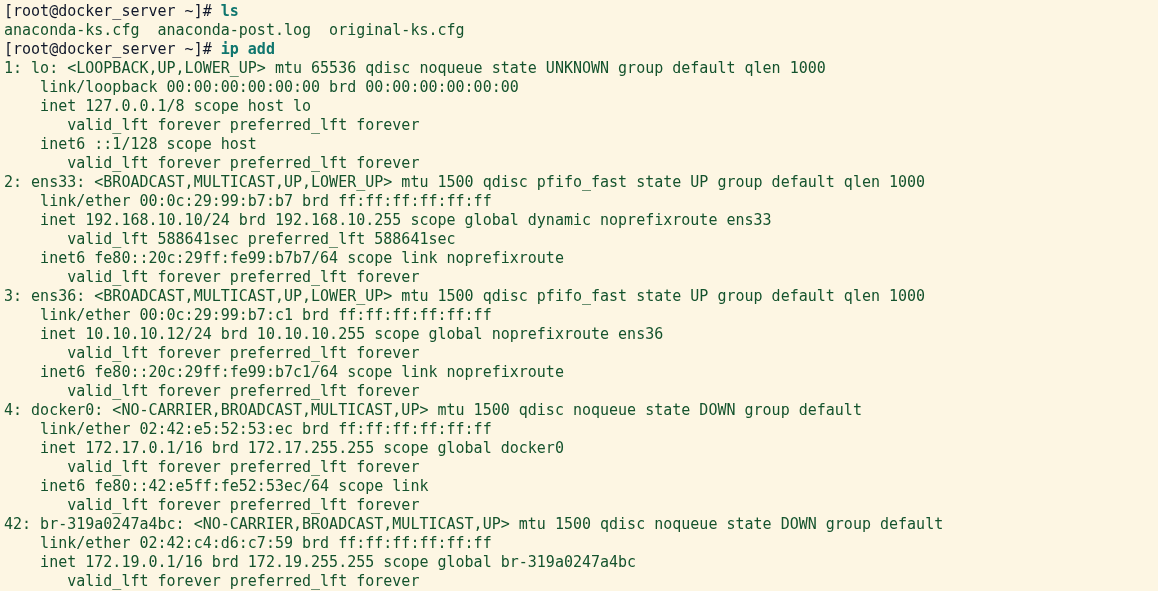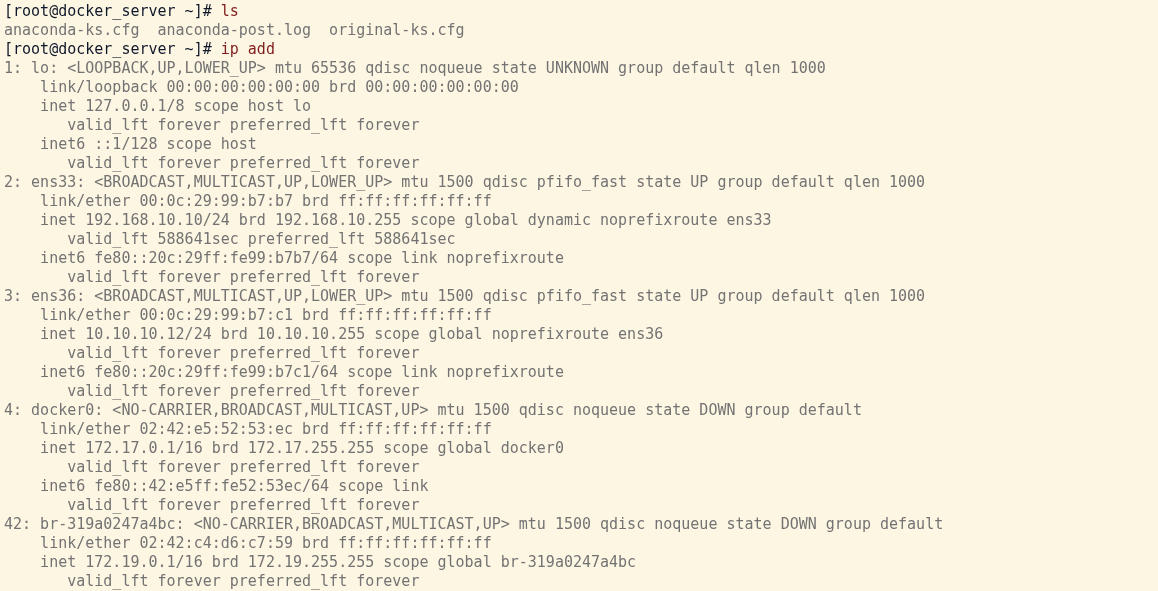--- a/index.html
+++ b/index.html
@@ -13,19 +13,19 @@
     width: 1158px;
     height: 591px;
     overflow: hidden;
   }
   pre {
     margin: 0;
     padding: 2px 0 0 4px;
     white-space: pre;
   }
   .prompt-host { color: #0f172a; }
-  .cmd { color: #7f1d1d; }
-  .out { color: #737373; }
+  .cmd { color: #0f766e; font-weight: bold; }
+  .out { color: #14532d; }
 </style>
 </head>
 <body>
 
 <pre id="terminal"><div><span class="prompt-host">[root@docker_server ~]# </span><span class="cmd">ls</span></div><div><span class="out">anaconda-ks.cfg  anaconda-post.log  original-ks.cfg</span></div><div><span class="prompt-host">[root@docker_server ~]# </span><span class="cmd">ip add</span></div><div><span class="out">1: lo: &lt;LOOPBACK,UP,LOWER_UP&gt; mtu 65536 qdisc noqueue state UNKNOWN group default qlen 1000</span></div><div><span class="out">    link/loopback 00:00:00:00:00:00 brd 00:00:00:00:00:00</span></div><div><span class="out">    inet 127.0.0.1/8 scope host lo</span></div><div><span class="out">       valid_lft forever preferred_lft forever</span></div><div><span class="out">    inet6 ::1/128 scope host</span></div><div><span class="out">       valid_lft forever preferred_lft forever</span></div><div><span class="out">2: ens33: &lt;BROADCAST,MULTICAST,UP,LOWER_UP&gt; mtu 1500 qdisc pfifo_fast state UP group default qlen 1000</span></div><div><span class="out">    link/ether 00:0c:29:99:b7:b7 brd ff:ff:ff:ff:ff:ff</span></div><div><span class="out">    inet 192.168.10.10/24 brd 192.168.10.255 scope global dynamic noprefixroute ens33</span></div><div><span class="out">       valid_lft 588641sec preferred_lft 588641sec</span></div><div><span class="out">    inet6 fe80::20c:29ff:fe99:b7b7/64 scope link noprefixroute</span></div><div><span class="out">       valid_lft forever preferred_lft forever</span></div><div><span class="out">3: ens36: &lt;BROADCAST,MULTICAST,UP,LOWER_UP&gt; mtu 1500 qdisc pfifo_fast state UP group default qlen 1000</span></div><div><span class="out">    link/ether 00:0c:29:99:b7:c1 brd ff:ff:ff:ff:ff:ff</span></div><div><span class="out">    inet 10.10.10.12/24 brd 10.10.10.255 scope global noprefixroute ens36</span></div><div><span class="out">       valid_lft forever preferred_lft forever</span></div><div><span class="out">    inet6 fe80::20c:29ff:fe99:b7c1/64 scope link noprefixroute</span></div><div><span class="out">       valid_lft forever preferred_lft forever</span></div><div><span class="out">4: docker0: &lt;NO-CARRIER,BROADCAST,MULTICAST,UP&gt; mtu 1500 qdisc noqueue state DOWN group default</span></div><div><span class="out">    link/ether 02:42:e5:52:53:ec brd ff:ff:ff:ff:ff:ff</span></div><div><span class="out">    inet 172.17.0.1/16 brd 172.17.255.255 scope global docker0</span></div><div><span class="out">       valid_lft forever preferred_lft forever</span></div><div><span class="out">    inet6 fe80::42:e5ff:fe52:53ec/64 scope link</span></div><div><span class="out">       valid_lft forever preferred_lft forever</span></div><div><span class="out">42: br-319a0247a4bc: &lt;NO-CARRIER,BROADCAST,MULTICAST,UP&gt; mtu 1500 qdisc noqueue state DOWN group default</span></div><div><span class="out">    link/ether 02:42:c4:d6:c7:59 brd ff:ff:ff:ff:ff:ff</span></div><div><span class="out">    inet 172.19.0.1/16 brd 172.19.255.255 scope global br-319a0247a4bc</span></div><div><span class="out">       valid_lft forever preferred_lft forever</span></div></pre>
 
 </body></html>

